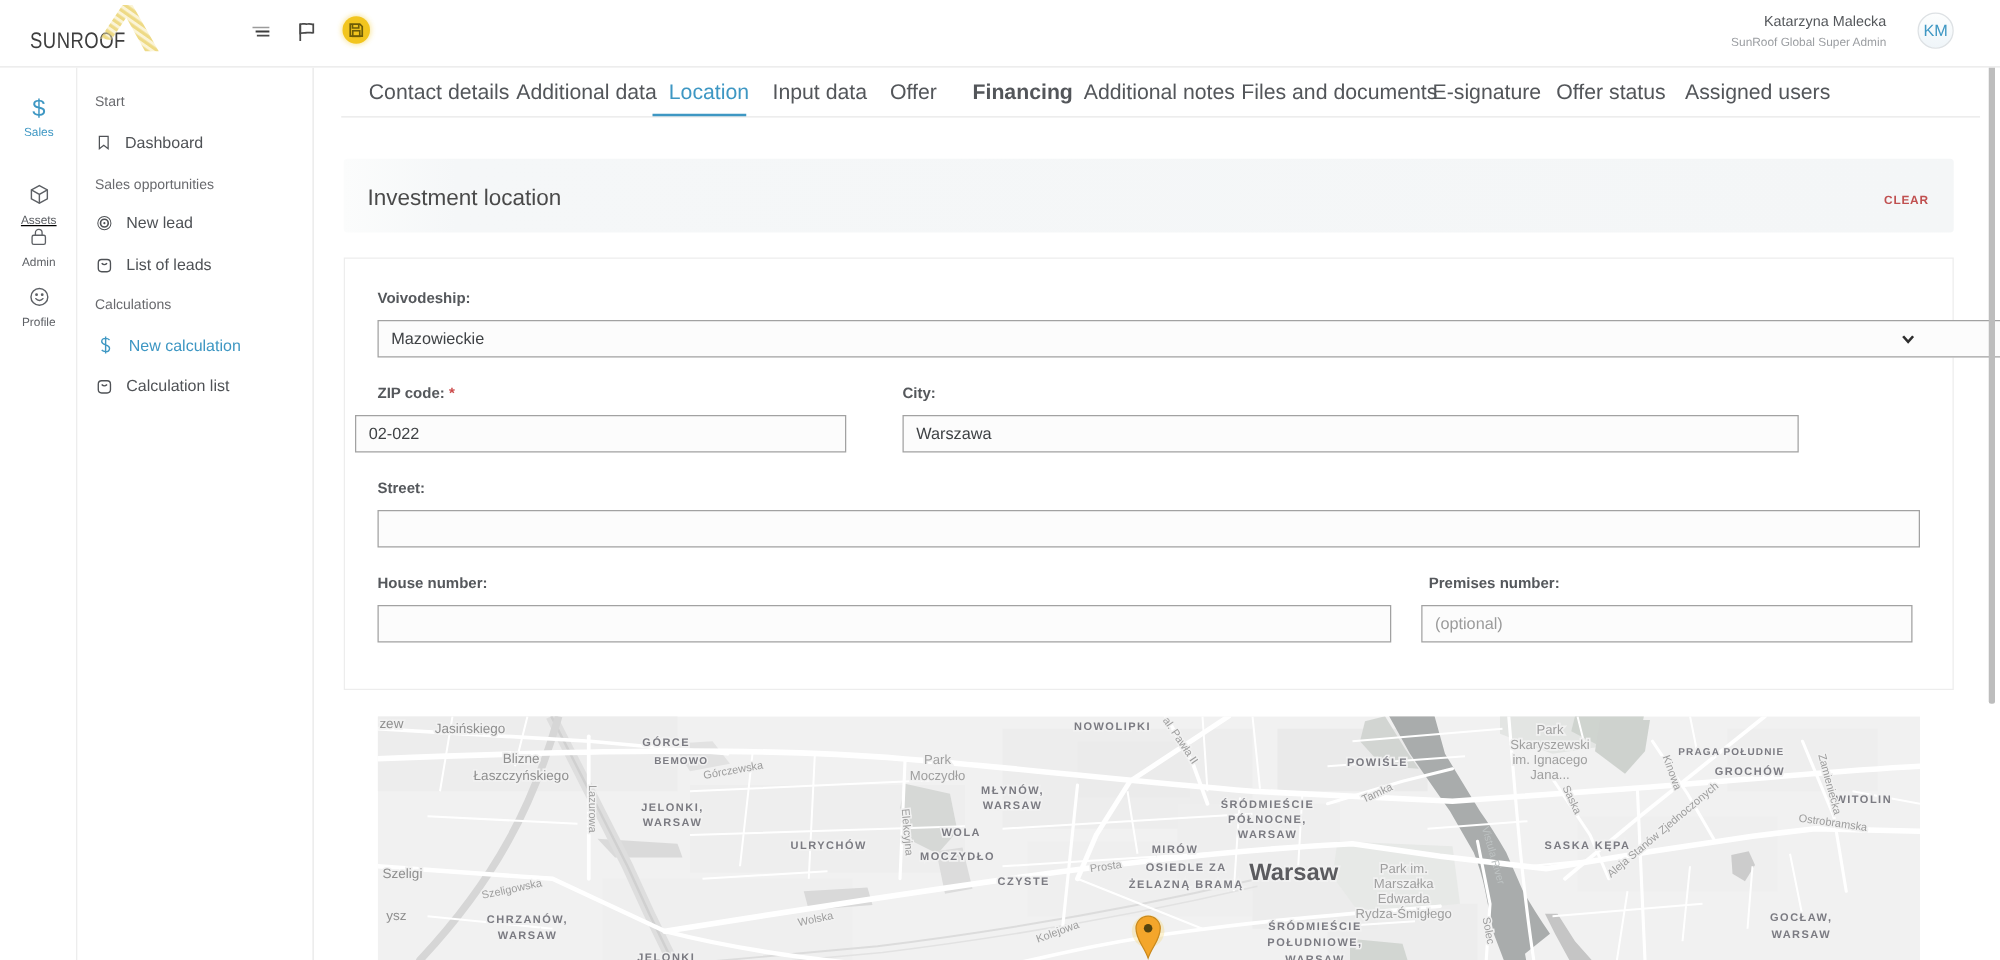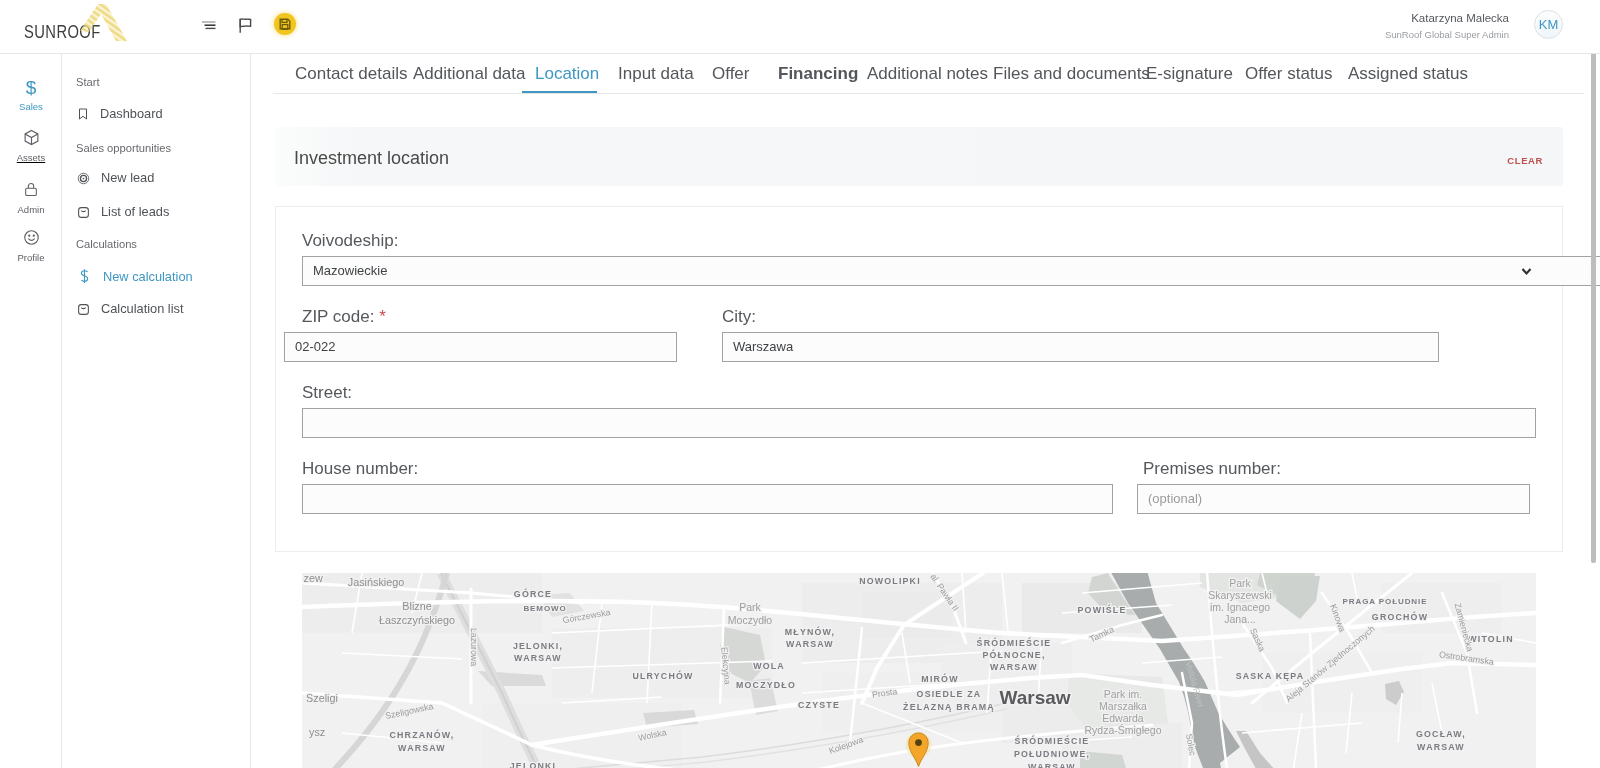--- a/index.html
+++ b/index.html
@@ -29,21 +29,21 @@
 .tab.active { color:#3e97c3; }
 #tabline { position:absolute; left:273px; top:93px; width:1311px; height:1px; background:#e7e7e7; }
 #tabunder { position:absolute; left:522px; top:91px; width:75px; height:2px; background:#3e97c3; }
 #invbar { position:absolute; left:275px; top:127px; width:1288px; height:59px; border-radius:3px;
   background:linear-gradient(90deg,#fbfcfc 0px,#f5f7f8 90px,#f4f6f7 100%); }
 #invbar h1 { position:absolute; left:19px; top:21px; font-size:18px; font-weight:400; color:#4a4a4a; }
 #clear { position:absolute; right:20px; top:28px; font-size:9.5px; font-weight:bold;
   color:#c05050; letter-spacing:0.6px; }
 #formpanel { position:absolute; left:275px; top:206px; width:1288px; height:346px;
   background:#fff; border:1px solid #ededed; }
-.flabel { position:absolute; font-size:17px; color:#55585c; }
+.flabel { position:absolute; font-size:12px; color:#55585c;font-weight:bold; }
 .req { color:#cc4b4b; }
 .fin { position:absolute; height:30px; border:1px solid #a2a2a2; background:#fcfcfc;
   font-size:13px; color:#3f4245; line-height:28px; padding-left:10px; }
 .ph { color:#9b9b9b; }
 #sb-thumb { position:absolute; left:1591px; top:45px; width:5px; height:518px;
   background:#bdbdbd; border-radius:2px; }
 </style>
 </head>
 <body>
 
@@ -83,21 +83,21 @@
   <div class="abs" style="left:1534px;top:10px;width:29px;height:29px;border-radius:50%;
      border:1px solid #dde1e4; background:linear-gradient(180deg,#fdfefe,#eff5f9);
      text-align:center; line-height:28px; font-size:13px; color:#3e97c3;">KM</div>
 </div>
 
 <div id="rail">
   <div class="rail-item rail-blue" style="top:23px;">
     <div style="font-size:19px;color:#3e97c3;font-weight:400;">$</div>
     <div class="rail-label">Sales</div>
   </div>
-  <div class="rail-item" style="top:75px;text-decoration:underline;">
+  <div class="rail-item" style="top:93px;text-decoration:underline;">
     <svg width="17" height="17" viewBox="0 0 24 24" fill="none" stroke="#5d6065" stroke-width="1.6">
       <path d="M12 2 L21 7 L21 17 L12 22 L3 17 L3 7 Z"></path>
       <path d="M3,7 L12,12 L21,7 M12,12 L12,22"></path>
     </svg>
     <div class="rail-label">Assets</div>
   </div>
   <div class="rail-item" style="top:127px;">
     <svg width="16" height="17" viewBox="0 0 24 24" fill="none" stroke="#5d6065" stroke-width="1.6">
       <rect x="4" y="10" width="16" height="11" rx="2"></rect>
       <path d="M8,10 V7 a4,4 0 0 1 8,0 V10"></path>
@@ -148,21 +148,21 @@
 <div class="tab" style="left:295px;">Contact details</div>
 <div class="tab" style="left:413px;">Additional data</div>
 <div class="tab active" style="left:535px;">Location</div>
 <div class="tab" style="left:618px;">Input data</div>
 <div class="tab" style="left:712px;">Offer</div>
 <div class="tab" style="left:778px;font-weight:bold;">Financing</div>
 <div class="tab" style="left:867px;">Additional notes</div>
 <div class="tab" style="left:993px;">Files and documents</div>
 <div class="tab" style="left:1146px;">E-signature</div>
 <div class="tab" style="left:1245px;">Offer status</div>
-<div class="tab" style="left:1348px;">Assigned status</div>
+<div class="tab" style="left:1348px;">Assigned users</div>
 <div id="tabline"></div>
 <div id="tabunder"></div>
 
 <div id="invbar">
   <h1>Investment location</h1>
   <div id="clear">CLEAR</div>
 </div>
 
 <div id="formpanel"></div>
 <div class="flabel" style="left:302px;top:231px;">Voivodeship:</div>

